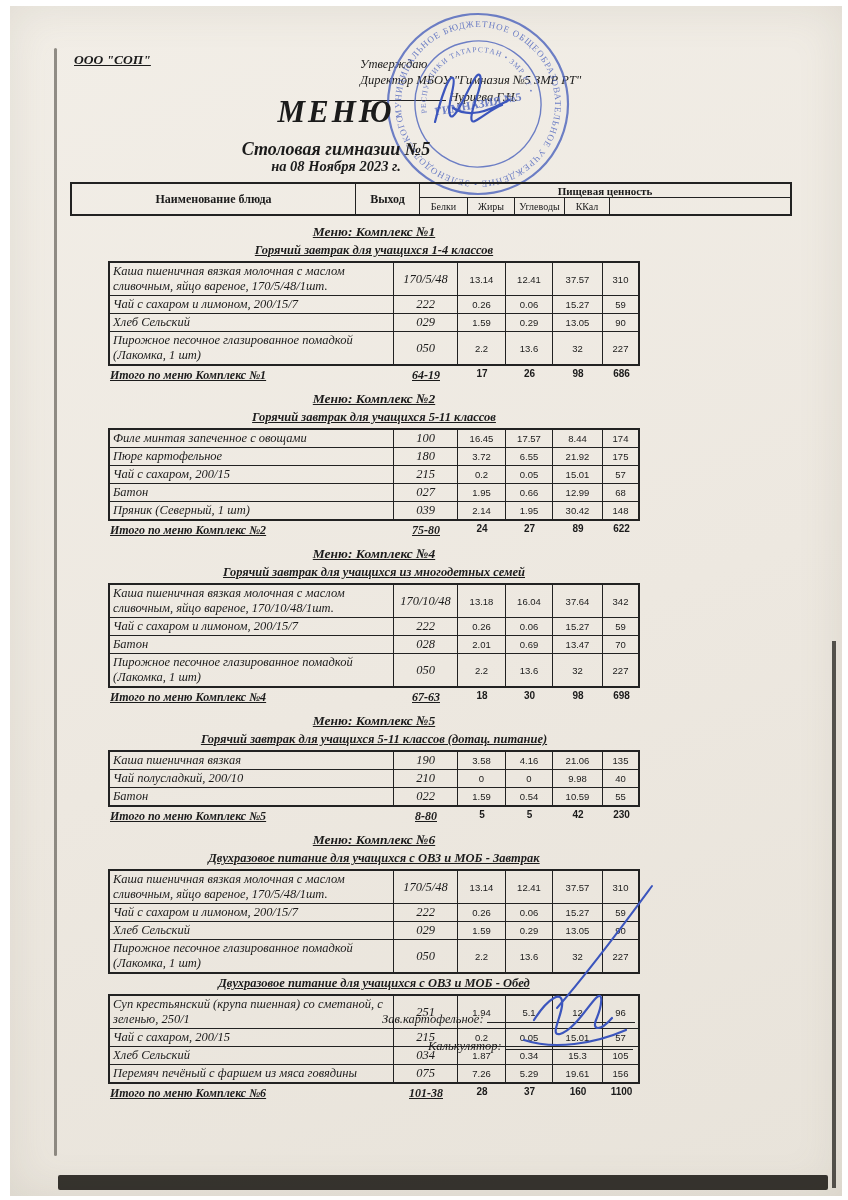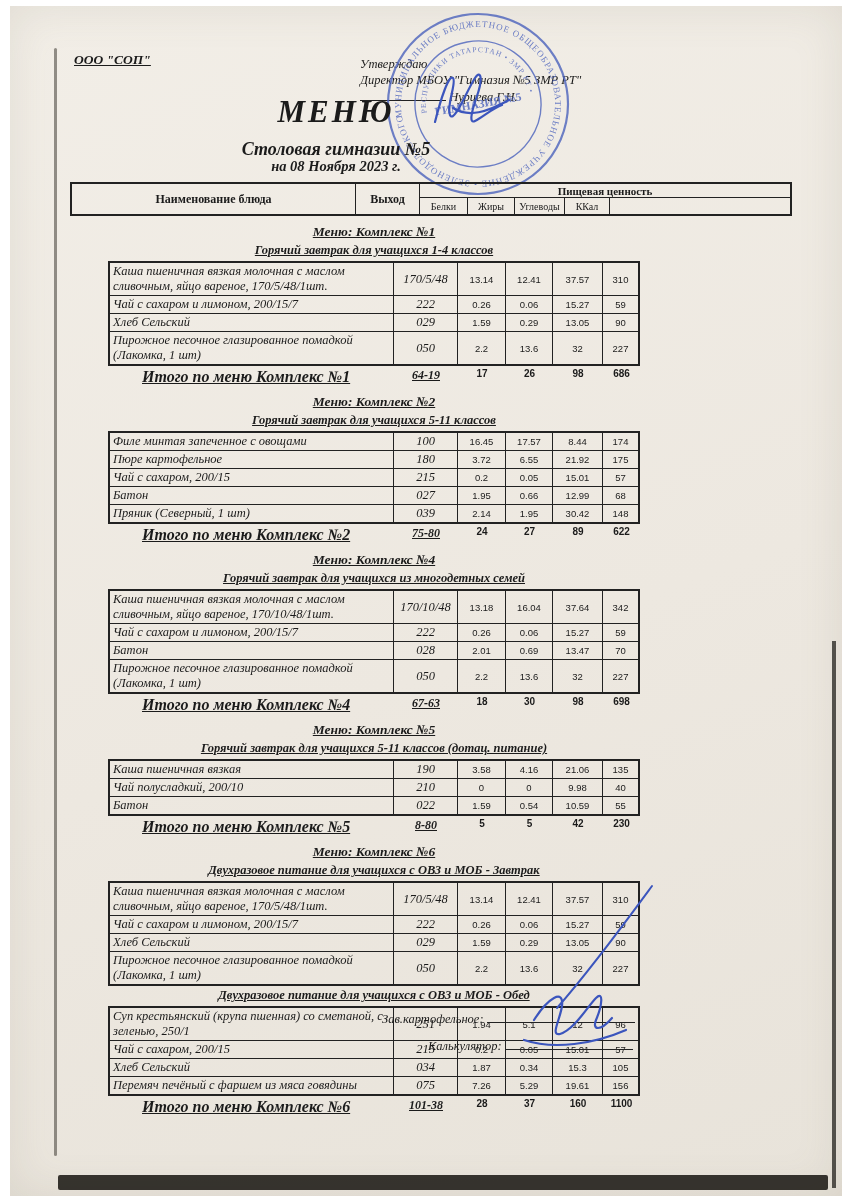--- a/index.html
+++ b/index.html
@@ -54,21 +54,21 @@
   .dtable{width:528px;border:2px solid #222;}
   .row{display:grid;grid-template-columns:284px 64px 48px 47px 50px 35px;
     border-bottom:1px solid #222;min-height:16px;}
   .dtable .row:last-child{border-bottom:none;}
   .c{display:flex;align-items:center;border-right:1px solid #222;}
   .c-name{font-style:italic;font-size:12.5px;line-height:15px;padding:1px 3px;justify-content:flex-start;}
   .c-out{font-style:italic;font-size:12.5px;justify-content:center;}
   .c-v{font-family:"Liberation Sans",sans-serif;font-size:9.5px;justify-content:center;}
   .c-v.last{border-right:none;}
   .trow{display:grid;grid-template-columns:286px 64px 48px 47px 50px 37px;width:532px;margin:2px 0 2px;}
-  .t-label{font-weight:bold;font-style:italic;font-size:16px;text-decoration:underline;padding-left:2px;margin-left:32px;}
+  .t-label{font-weight:bold;font-style:italic;font-size:12px;text-decoration:underline;padding-left:2px;}
   .t-out{font-weight:bold;font-style:italic;font-size:12px;text-decoration:underline;text-align:center;}
   .t-v{font-family:"Liberation Sans",sans-serif;font-weight:bold;font-size:10px;text-align:center;}
 
   .footer{position:absolute;left:372px;top:1004px;font-style:italic;font-size:12.5px;}
   .f-line2{margin-left:46px;margin-top:10px;font-family:Liberation Serif, serif;}
 
   .stamp{position:absolute;left:370px;top:0px;opacity:.8;transform:rotate(-10deg);}
   .sig{position:absolute;}
 </style>
 </head>

